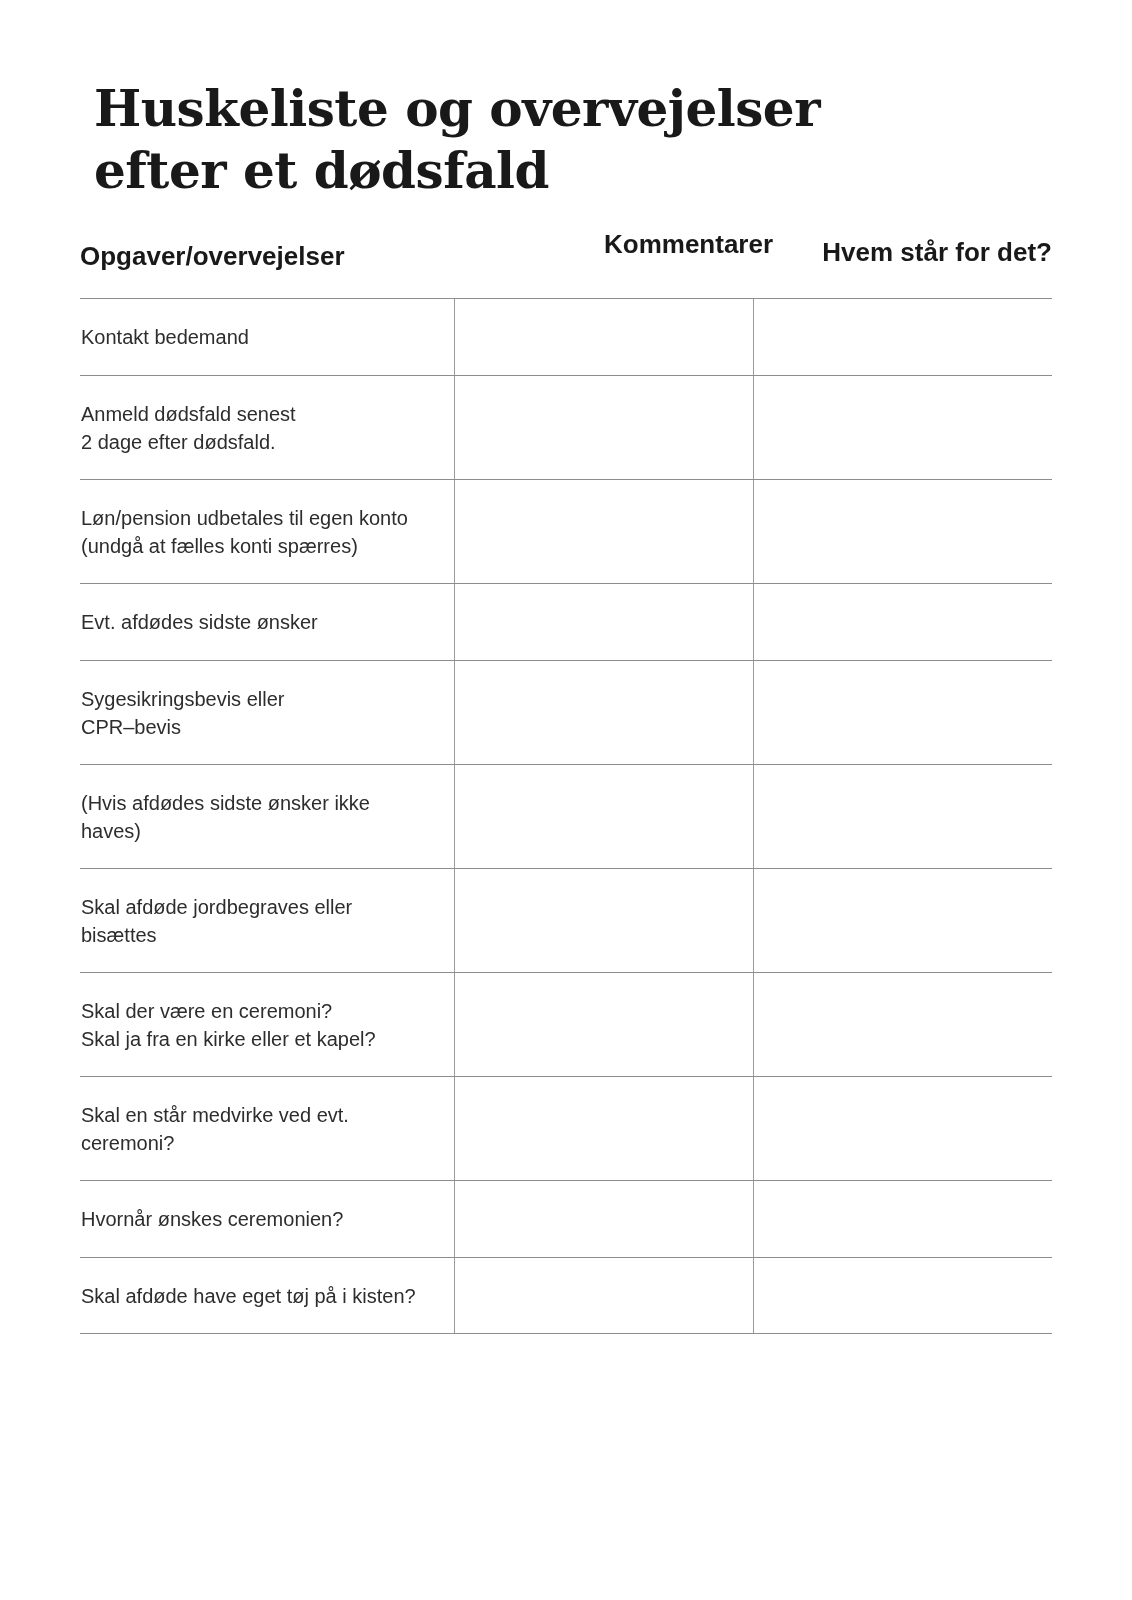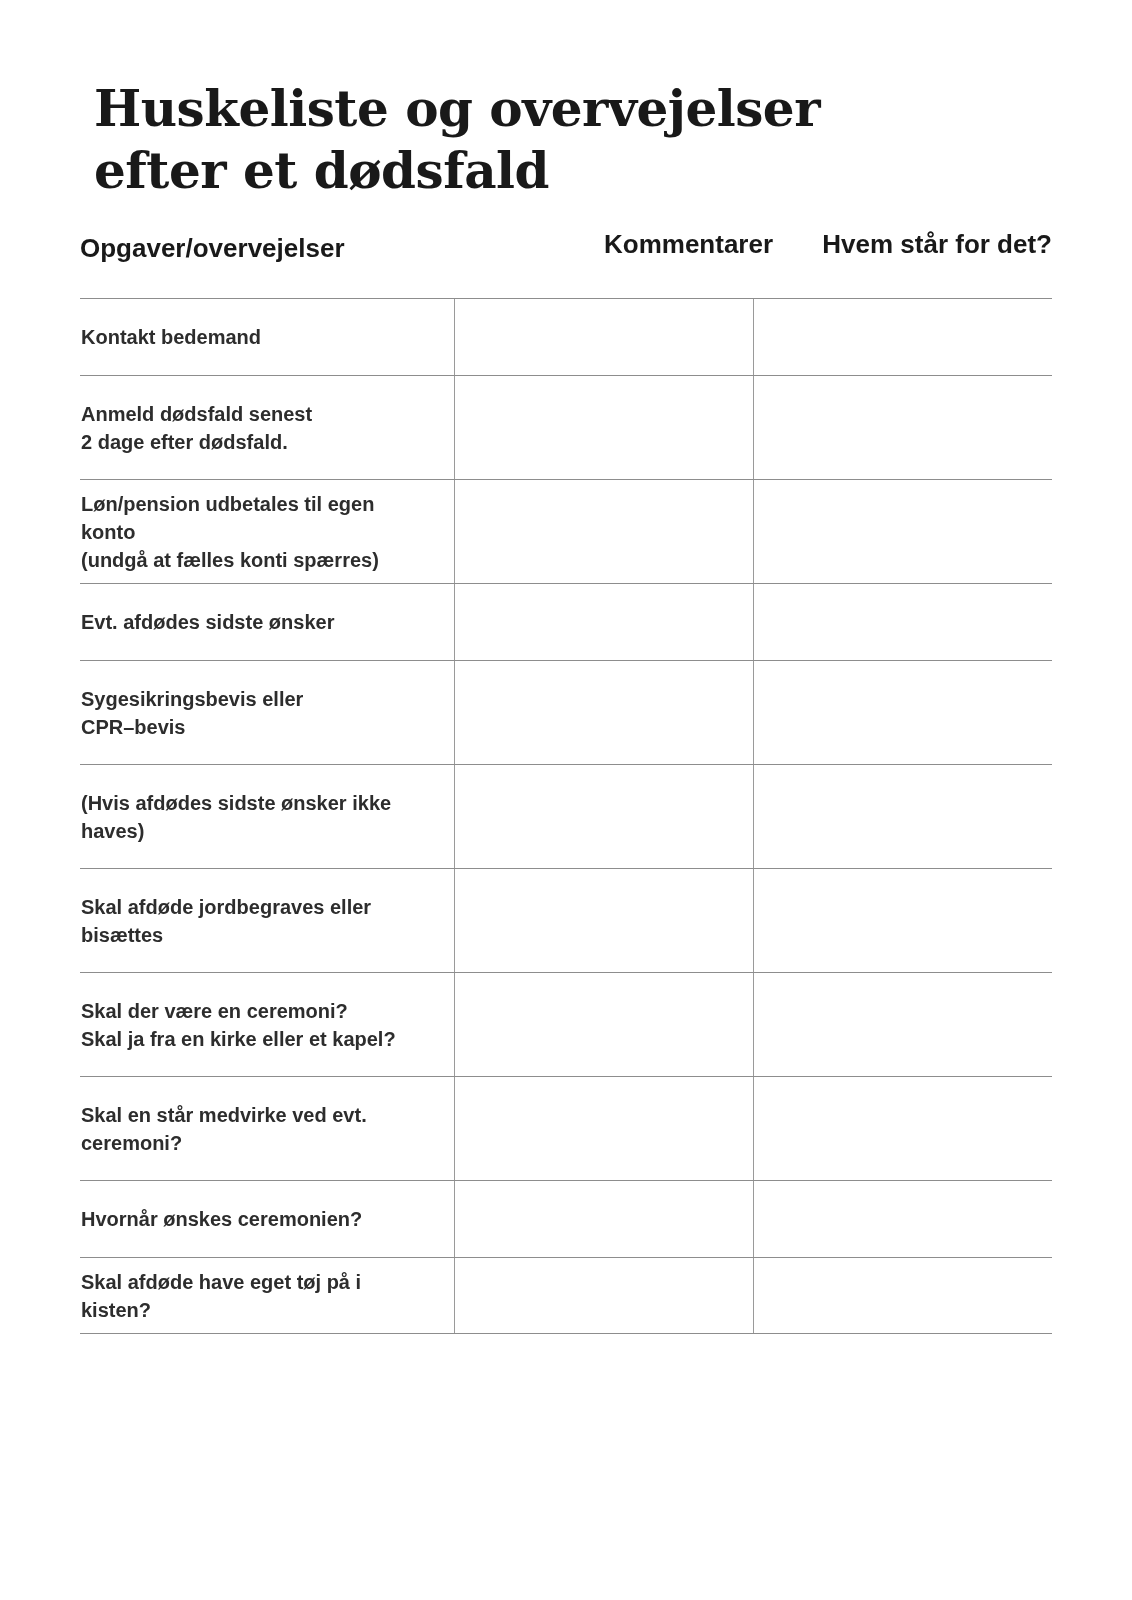--- a/index.html
+++ b/index.html
@@ -31,23 +31,23 @@
     position: absolute;
     left: 80px;
     top: 229px;
     width: 972px;
     height: 32px;
     font-weight: 700;
     font-size: 26px;
     line-height: 30px;
     color: var(--heading, #1c1c1c);
   }
-  .col-headers .h-tasks { position: absolute; left: 0; top: 4px; }
+  .col-headers .h-tasks { position: absolute; left: 0; top: 12px; }
   .col-headers .h-comments { position: absolute; left: 524px; top: 0; }
-  .col-headers .h-responsible { position: absolute; right: 0; top: 0; }
+  .col-headers .h-responsible { position: absolute; right: 0; top: 8px; }
 
   .checklist-table {
     position: absolute;
     left: 80px;
     top: 298px;
     width: 972px;
   }
   .row {
     display: flex;
     border-top: 1.5px solid var(--rule-h, #8d8d8d);
@@ -56,21 +56,20 @@
   .row:last-child {
     border-bottom: 1.5px solid var(--rule-h, #8d8d8d);
   }
   .row.lines-1 { height: 77px; }
   .row.lines-2 { height: 104px; }
   .cell {
     box-sizing: border-box;
     display: flex;
     flex-direction: column;
     justify-content: center;
-    font-weight: bold;
   }
   .cell-task {
     width: 374px;
     padding: 0 28px 0 1px;
     font-size: 20px;
     line-height: 28px;
     color: var(--text, #2d2d2d);
   }
   .cell-comment, .cell-responsible {
     border-left: 1.4px solid var(--rule-v, #9a9a9a);

